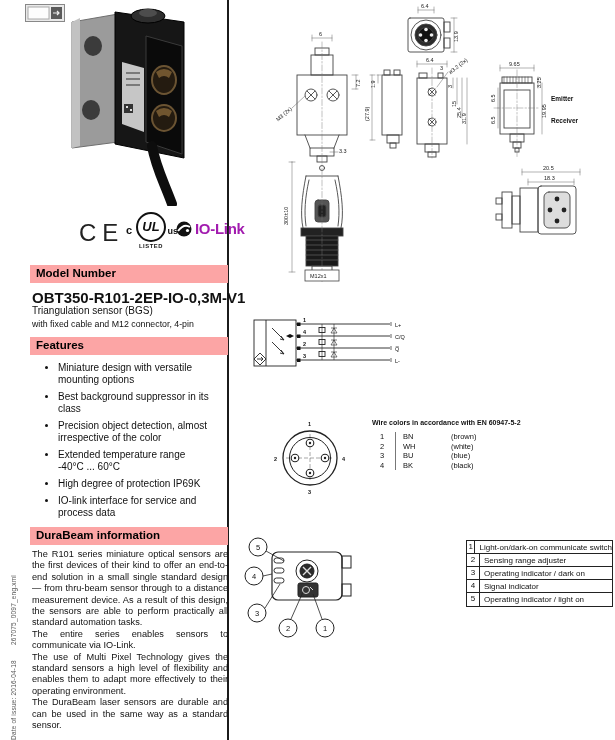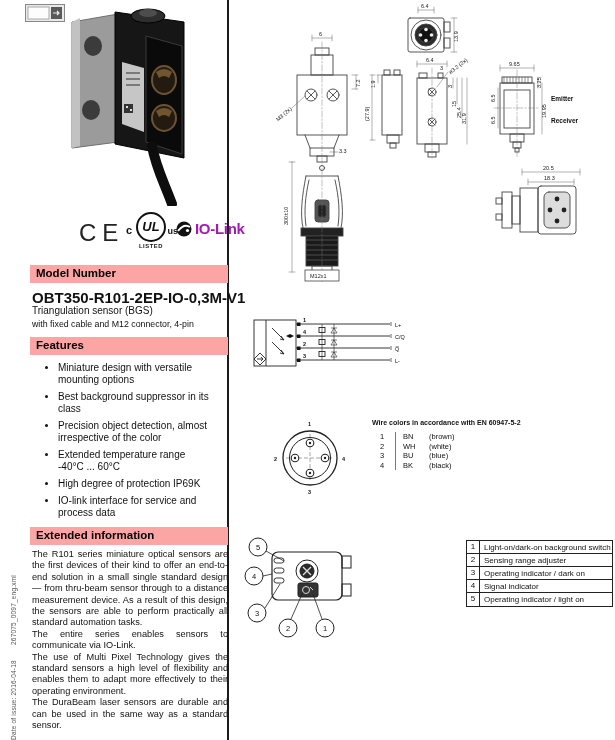--- a/index.html
+++ b/index.html
@@ -45,21 +45,21 @@
   .dim { font-size:5.5px; fill:#222; }
   .dimb { font-size:6.5px; font-weight:bold; fill:#111; }
   .pinlab { font-size:5.5px; fill:#111; }
   .pinnum { font-size:5.5px; font-weight:bold; fill:#111; }
 
   .pin-note { position:absolute; left:372px; top:419px; width:240px; font-size:7px; font-weight:bold; }
   .wire-table { position:absolute; left:376px; top:432px; font-size:7.5px; }
   .wire-row { display:flex; height:9.5px; align-items:center; }
   .wire-pin { width:12px; text-align:center; }
   .wire-div { border-left:1px solid #777; align-self:stretch; margin:0 7px 0 7px; }
-  .wire-code { width:26px; }
+  .wire-code { width:48px; }
   .wire-name { }
 
   .ind-table { position:absolute; left:466px; top:540px; width:147px; border:1px solid #222;
                border-collapse:collapse; }
   .ind-row { display:flex; border-bottom:1px solid #222; height:13px; align-items:center; }
   .ind-row:last-child { border-bottom:none; }
   .ind-num { width:13px; text-align:center; font-size:8px; border-right:1px solid #222;
              align-self:stretch; line-height:12px; }
   .ind-label { font-size:8px; padding-left:4px; white-space:nowrap; }
 </style>
@@ -128,21 +128,21 @@
   <ul class="features-list">
     <li>Miniature design with versatile mounting options</li>
     <li>Best background suppressor in its class</li>
     <li>Precision object detection, almost irrespective of the color</li>
     <li>Extended temperature range
 -40°C ... 60°C</li>
     <li>High degree of protection IP69K</li>
     <li>IO-link interface for service and process data</li>
   </ul>
 
-  <div class="sec-bar left" style="top:527px">Extended information</div>
+  <div class="sec-bar left" style="top:527px">DuraBeam information</div>
   <div class="prodinfo">
     <p>The R101 series miniature optical sensors are the first devices of their kind to offer an end-to-end solution in a small single standard design — from thru-beam sensor through to a distance measurement device. As a result of this design, the sensors are able to perform practically all standard automation tasks.</p>
     <p>The entire series enables sensors to communicate via IO-Link.</p>
     <p>The use of Multi Pixel Technology gives the standard sensors a high level of flexibility and enables them to adapt more effectively to their operating environment.</p>
     <p>The DuraBeam laser sensors are durable and can be used in the same way as a standard sensor.</p>
   </div>
 
   <svg style="position:absolute;left:236px;top:0" width="379" height="290" viewBox="236 0 379 290" stroke-linecap="round">
     <g stroke="#444" stroke-width="0.9" fill="none">
 
@@ -383,21 +383,21 @@
       <text x="254" y="579">4</text>
       <text x="257" y="616">3</text>
       <text x="288" y="631">2</text>
       <text x="325" y="631">1</text>
     </g>
   </svg>
 
   <div class="ind-table">
     <div class="ind-row">
       <span class="ind-num">1</span>
-      <span class="ind-label">Light-on/dark-on background switch</span>
+      <span class="ind-label">Light-on/dark-on communicate switch</span>
     </div>
     <div class="ind-row">
       <span class="ind-num">2</span>
       <span class="ind-label">Sensing range adjuster</span>
     </div>
     <div class="ind-row">
       <span class="ind-num">3</span>
       <span class="ind-label">Operating indicator / dark on</span>
     </div>
     <div class="ind-row">

